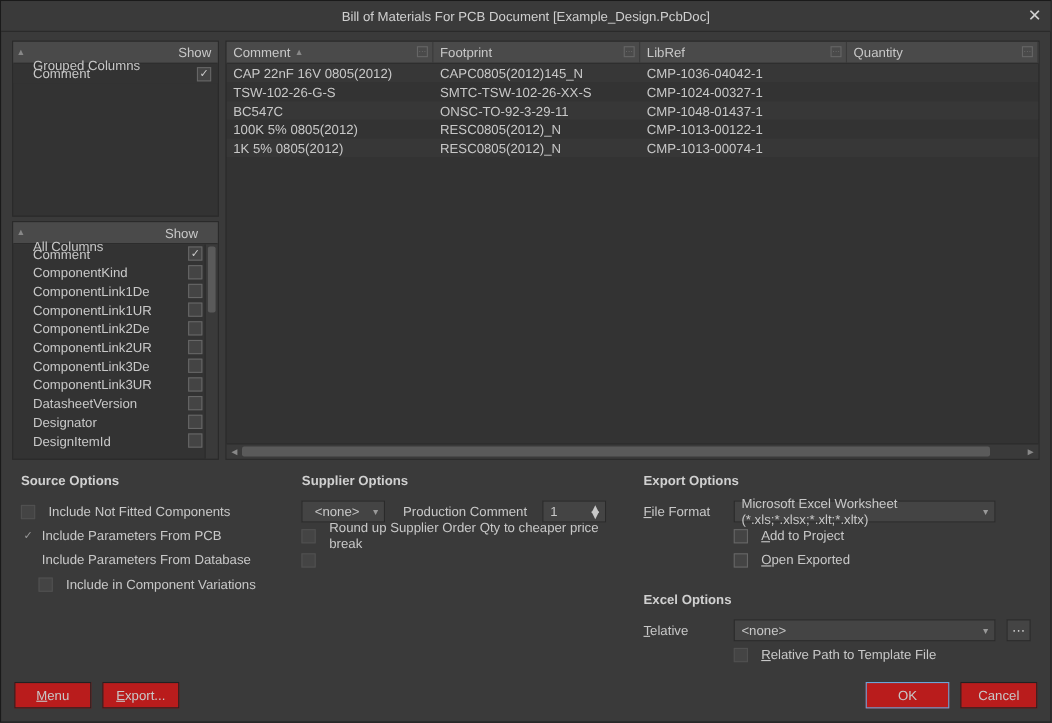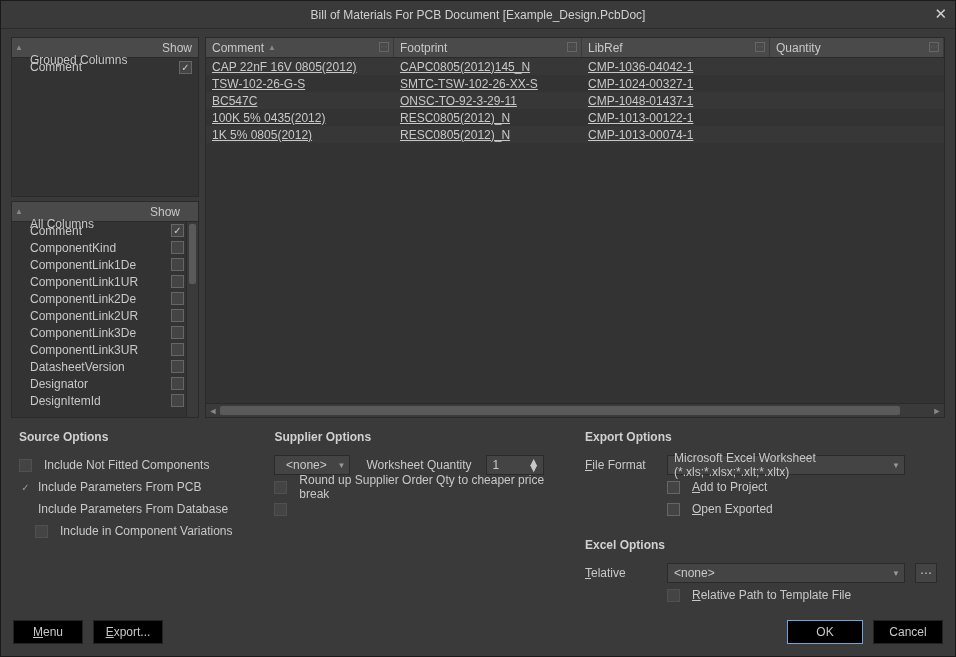--- a/index.html
+++ b/index.html
@@ -32,21 +32,21 @@
 .grid { flex:1; background:#333; border:1px solid #2a2a2a; display:flex; flex-direction:column; min-height:0;}
 .grid-hdr { display:flex; background:#4a4a4a; height:20px; border-bottom:1px solid #2a2a2a;}
 .gh { display:flex; align-items:center; padding:0 6px; border-right:1px solid #3a3a3a; position:relative;}
 .gh .filter-icon { position:absolute; right:4px; top:4px; width:10px; height:10px; border:1px solid #666; font-size:7px; display:flex; align-items:center; justify-content:center; color:#777;}
 .gh .sort-arr { margin-left:4px; font-size:8px; color:#888;}
 .gh0{width:188px;} .gh1{width:188px;} .gh2{width:188px;} .gh3{flex:1;}
 .grid-body { flex:1; overflow:hidden;}
 .gr { display:flex; height:17px; align-items:center;}
 .gr:nth-child(odd){background:#373737;}
 .gr:nth-child(even){background:#333333;}
-.gc { padding:0 6px; white-space:nowrap; overflow:hidden;text-decoration:underline;}
+.gc { padding:0 6px; white-space:nowrap; overflow:hidden;}
 .gc0{width:188px;} .gc1{width:188px;} .gc2{width:188px;} .gc3{flex:1;}
 .hscroll { height:14px; background:#3a3a3a; border-top:1px solid #2a2a2a; position:relative;}
 .hscroll-track { position:absolute; left:14px; right:14px; top:2px; bottom:2px;}
 .hscroll-thumb { position:absolute; left:0; width:680px; top:0; bottom:0; background:#5a5a5a; border-radius:2px;}
 .hscroll-arr { position:absolute; top:0; bottom:0; width:14px; display:flex; align-items:center; justify-content:center; color:#888; font-size:9px;}
 .options-area { display:flex; padding: 8px 18px 6px 18px; gap:10px;}
 .opt-col { display:flex; flex-direction:column;}
 .opt-col h4 { font-weight:bold; color:#d0d0d0; margin-bottom:10px; font-size:12px;}
 .opt-row { display:flex; align-items:center; height:22px; gap:6px;}
 .opt-row.dim { color:#707070;}
@@ -54,21 +54,21 @@
 .opt-row .lbl { }
 .opt-row .indent { margin-left:16px;}
 .opt-row .ck-arrow { width:13px; display:inline-flex; justify-content:center; color:#999; font-size:10px;}
 .dropdown { background:#444; border:1px solid #2a2a2a; height:20px; display:flex; align-items:center; padding:0 18px 0 6px; position:relative; color:#b0b0b0;}
 .dropdown .dd-arr { position:absolute; right:4px; font-size:8px; color:#999;}
 .spin { background:#444; border:1px solid #2a2a2a; height:20px; width:58px; display:flex; align-items:center; padding:0 14px 0 6px; position:relative;}
 .spin .sp-arr { position:absolute; right:3px; display:flex; flex-direction:column; font-size:6px; line-height:6px; color:#999;}
 .u { text-decoration: underline; }
 .more-btn { width:22px; height:20px; background:#444; border:1px solid #2a2a2a; display:flex; align-items:center; justify-content:center; margin-left:4px;}
 .footer { display:flex; align-items:center; padding:8px 12px 12px 12px; gap:10px;}
-.btn { background:#000000; border:1px solid #222; height:24px; padding:0 7px; display:flex; align-items:center; justify-content:center; color:#d0d0d0; min-width:70px;}
+.btn { background:#b91c1c; border:1px solid #222; height:24px; padding:0 7px; display:flex; align-items:center; justify-content:center; color:#d0d0d0; min-width:70px;}
 .btn.primary { border:1px solid #6aa5d8;}
 .spacer{flex:1;}
 .label-right { width:76px; color:#c0c0c0;}
 .supplier-dd{width:76px; justify-content:center; text-align:center;}
 .ff-dd{width:238px;}
 .tpl-dd{width:238px;}
 </style>
 </head>
 <body>
 
@@ -201,21 +201,21 @@
               <div class="gc gc2">CMP-1024-00327-1</div>
               <div class="gc gc3"></div>
             </div>
             <div class="gr">
               <div class="gc gc0">BC547C</div>
               <div class="gc gc1">ONSC-TO-92-3-29-11</div>
               <div class="gc gc2">CMP-1048-01437-1</div>
               <div class="gc gc3"></div>
             </div>
             <div class="gr">
-              <div class="gc gc0">100K 5% 0435(2012)</div>
+              <div class="gc gc0">100K 5% 0805(2012)</div>
               <div class="gc gc1">RESC0805(2012)_N</div>
               <div class="gc gc2">CMP-1013-00122-1</div>
               <div class="gc gc3"></div>
             </div>
             <div class="gr">
               <div class="gc gc0">1K 5% 0805(2012)</div>
               <div class="gc gc1">RESC0805(2012)_N</div>
               <div class="gc gc2">CMP-1013-00074-1</div>
               <div class="gc gc3"></div>
             </div>
@@ -252,21 +252,21 @@
         </div>
     </div>
 
     <div class="opt-col" style="width:316px">
       <h4>Supplier Options</h4>
       <div class="opt-row dim">
         <div class="dropdown supplier-dd">
             <span>&lt;none&gt;</span>
             <span class="dd-arr">▼</span>
           </div>
-        <span style="margin-left:10px">Worksheet Quantity</span>
+        <span style="margin-left:10px">Production Comment</span>
         <div class="spin" style="margin-left:8px">
             <span>1</span>
             <span class="sp-arr">
               <span>▲</span>
               <span>▼</span>
             </span>
           </div>
       </div>
       <div class="opt-row dim">
           <span class="chk"></span>

